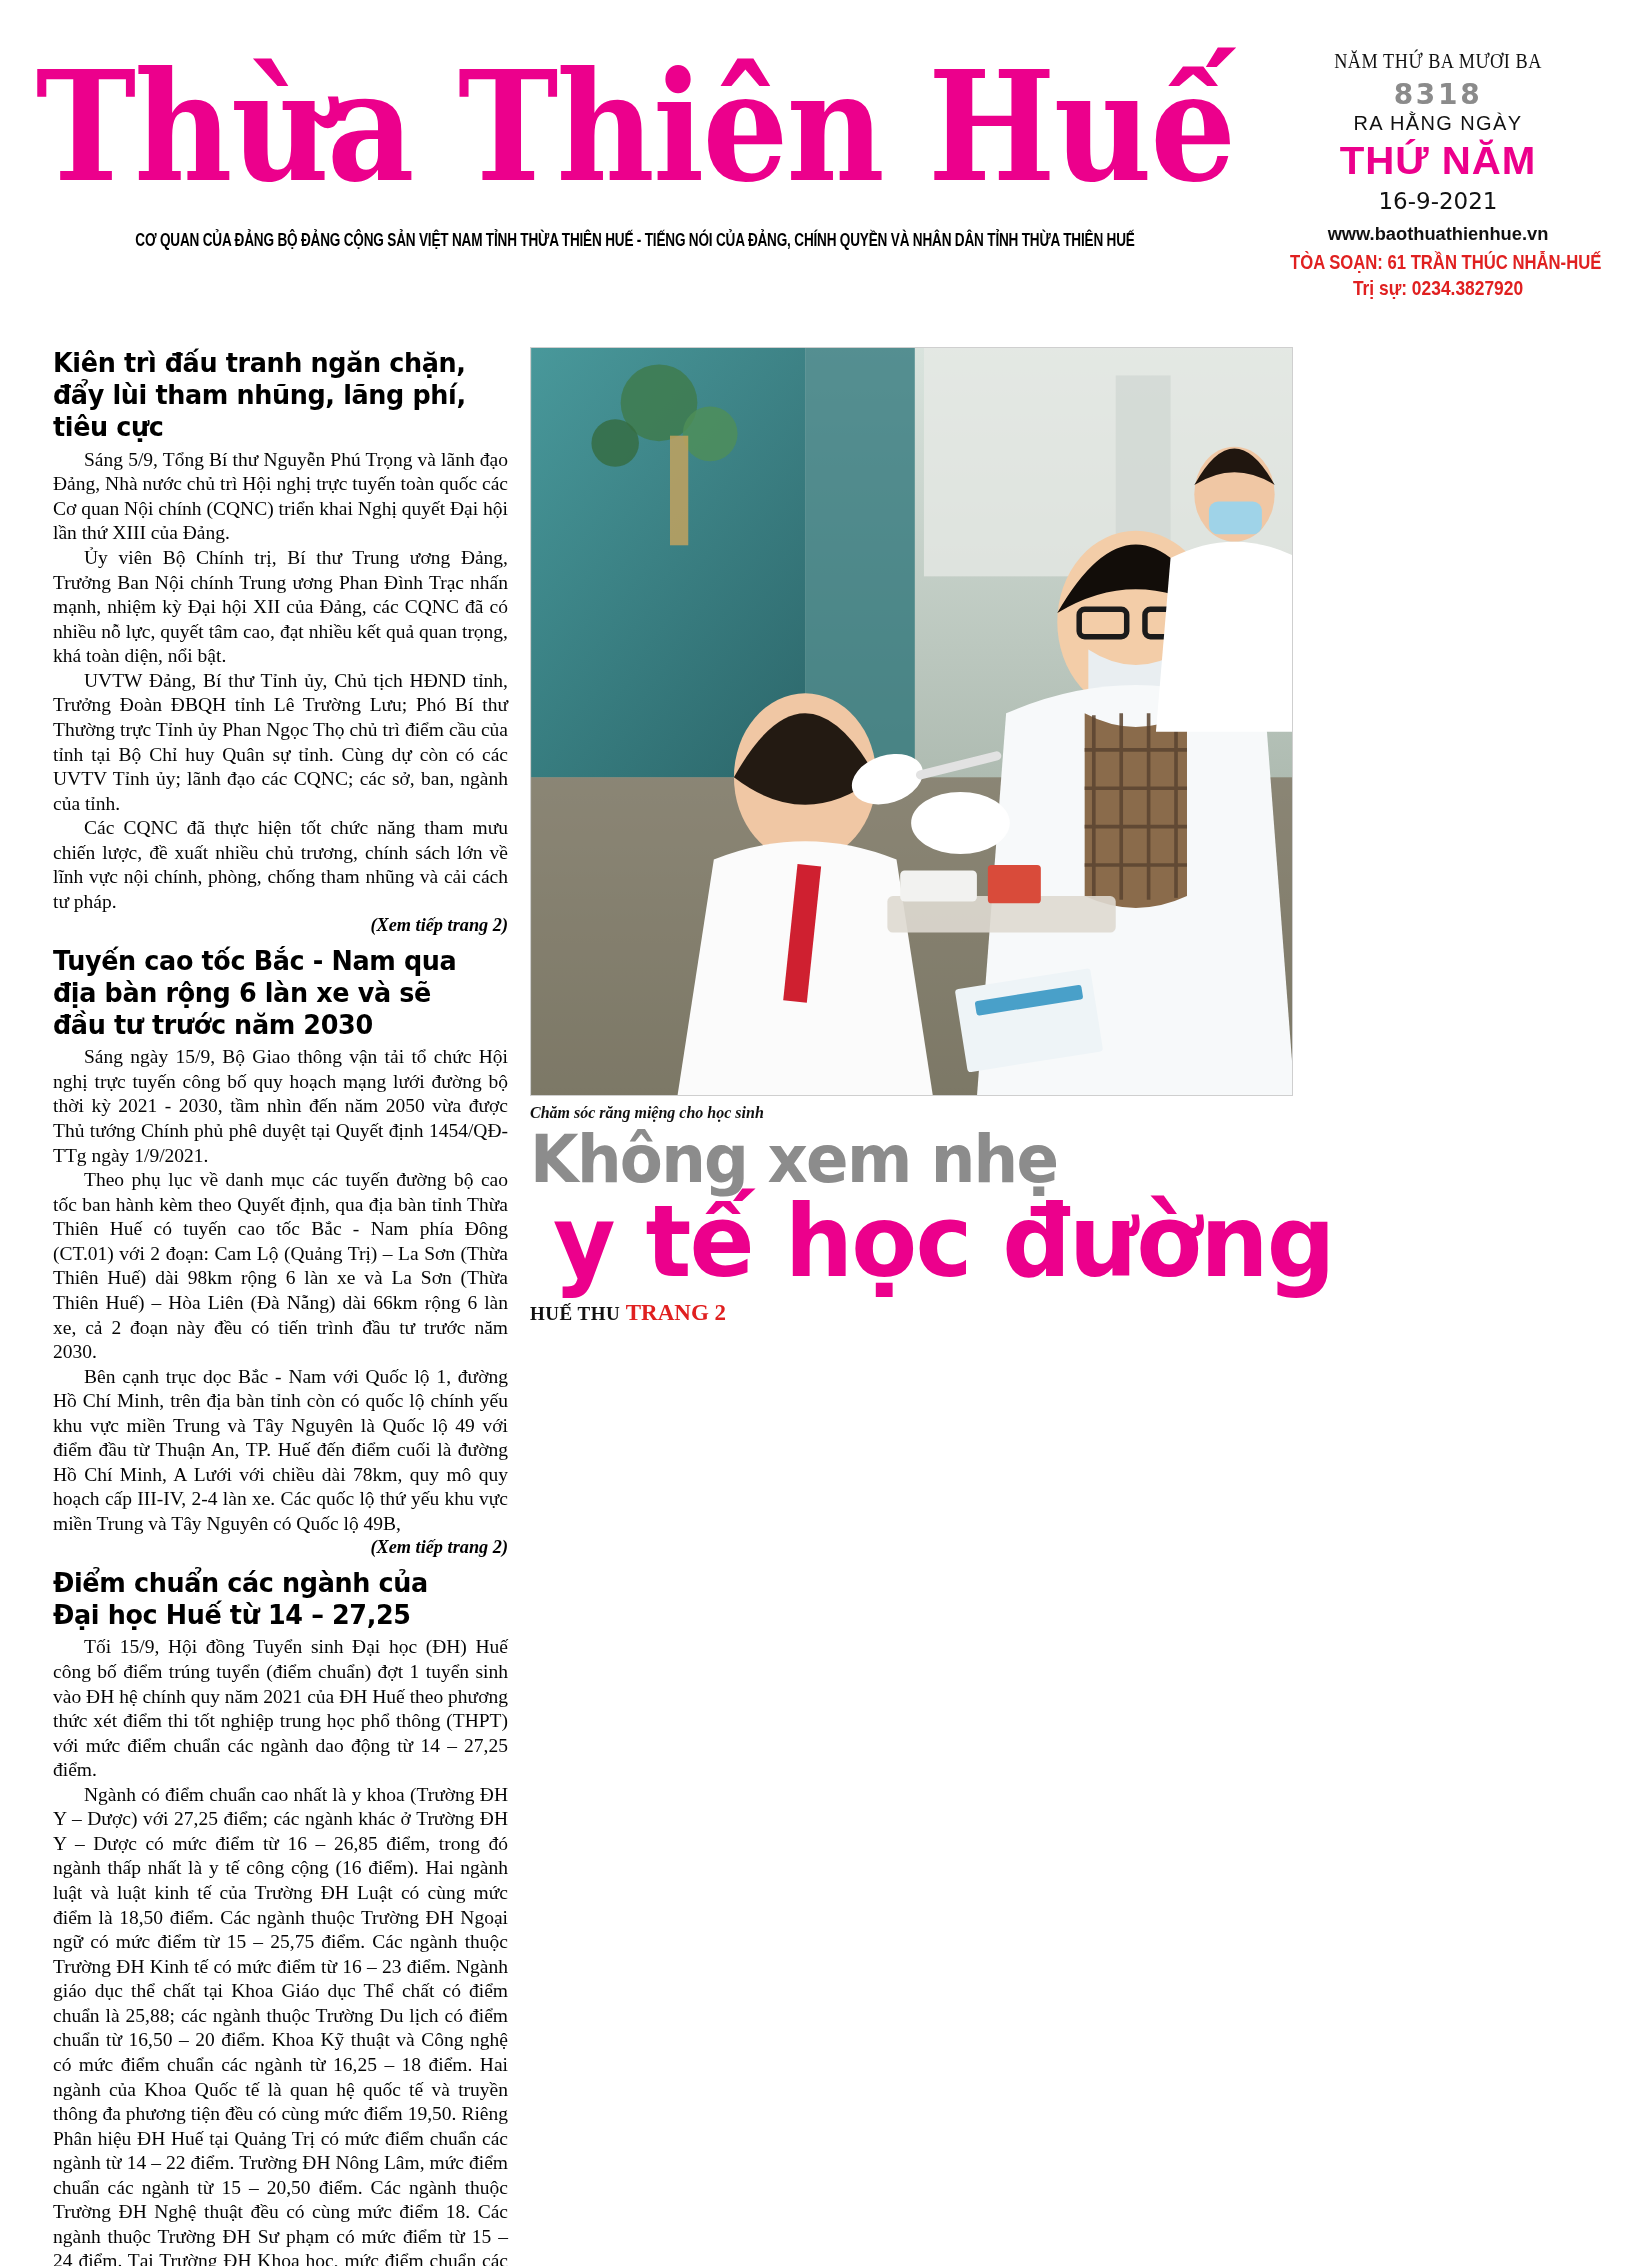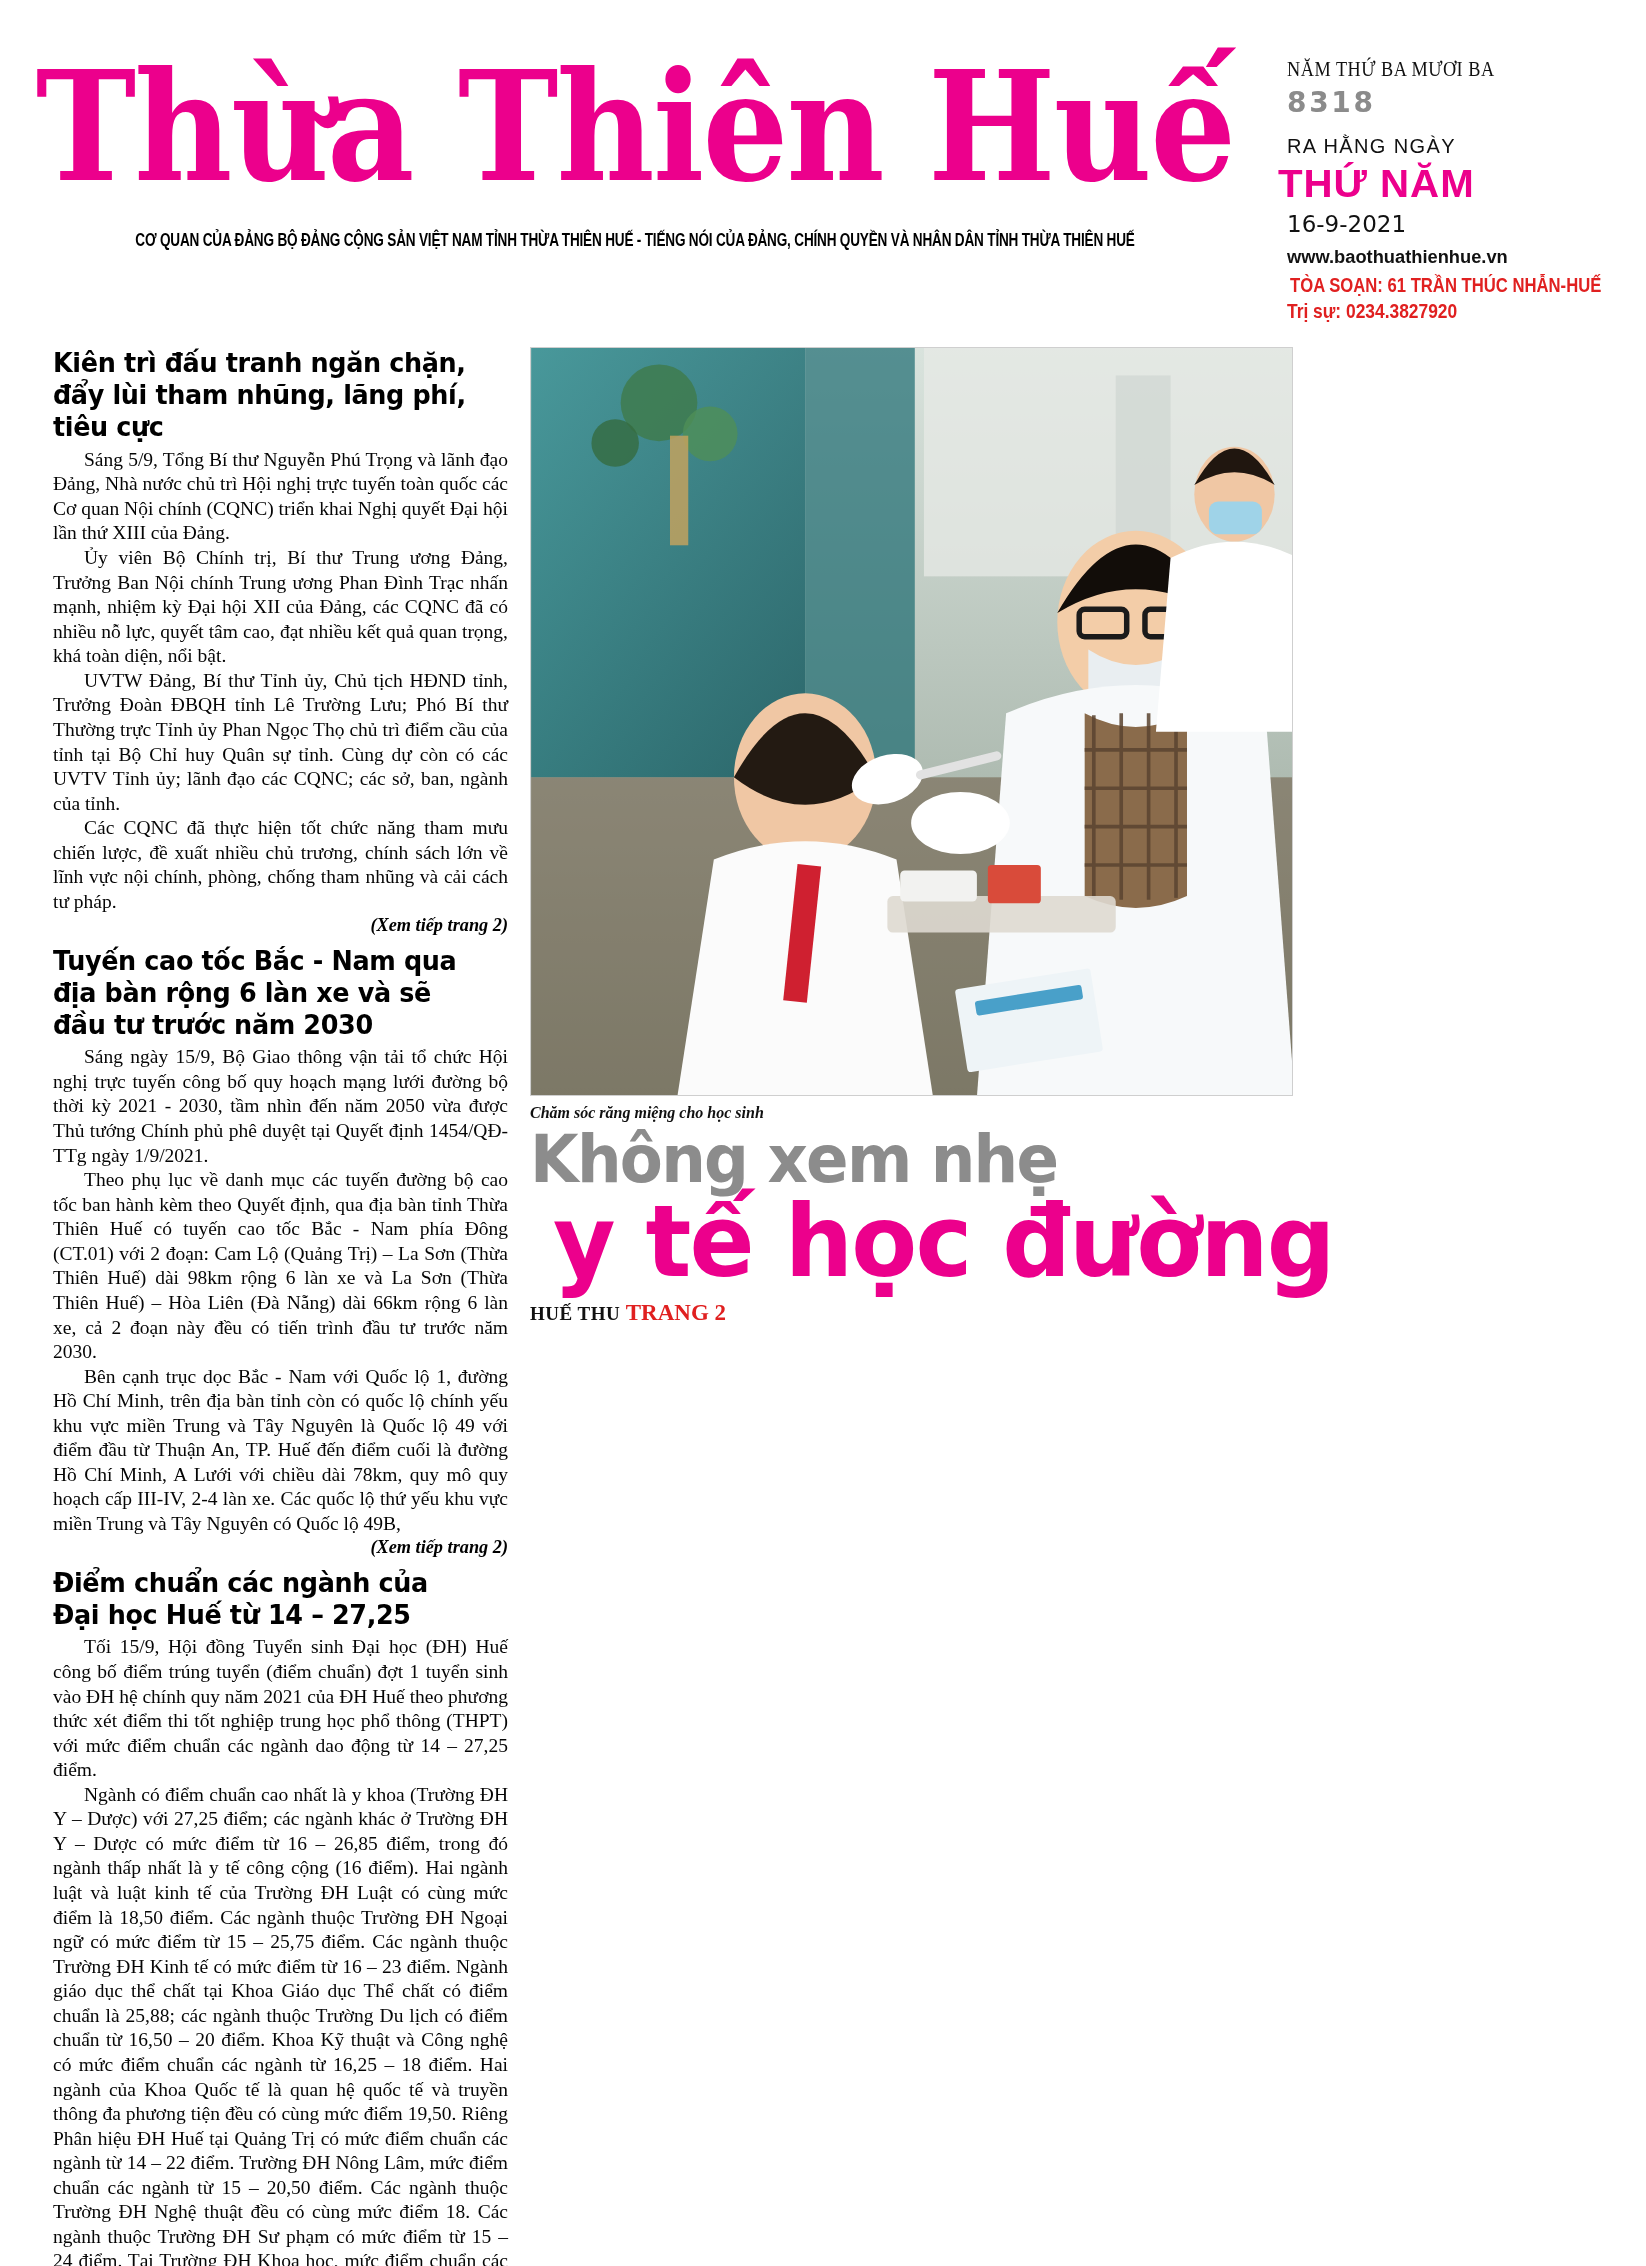--- a/index.html
+++ b/index.html
@@ -50,23 +50,23 @@
     font-size: 14px;
     letter-spacing: -0.2px;
     color: #000;
     transform: scaleY(1.25) scaleX(0.97);
     transform-origin: center top;
     white-space: nowrap;
   }
 
   .masthead-right {
     position: absolute;
-    right: 53px; top: 59px;
+    right: 53px; top: 51px;
     width: 302px;
-    text-align: left;
+    text-align: center;
   }
   .mh-year {
     font-family: "Liberation Serif", serif;
     font-size: 18.3px;
     letter-spacing: 0.5px;
     color: #111;
     transform: scaleY(1.2);
     transform-origin: center;
     white-space: nowrap;
   }
@@ -77,21 +77,21 @@
     color: #8b8b8b;
     letter-spacing: 2.7px;
     margin-top: 6.4px;
   }
   .mh-daily {
     font-family: "Liberation Sans", sans-serif;
     font-weight: 400;
     font-size: 20px;
     letter-spacing: 1.4px;
     color: #111;
-    margin-top: 16px;
+    margin-top: 1px;
   }
   .mh-weekday {
     font-family: "Liberation Sans", sans-serif;
     font-weight: 700;
     font-size: 38px;
     letter-spacing: 0.9px;
     color: #ec008c;
     margin-top: 4.6px;
     transform: scaleX(1.06);
   }

